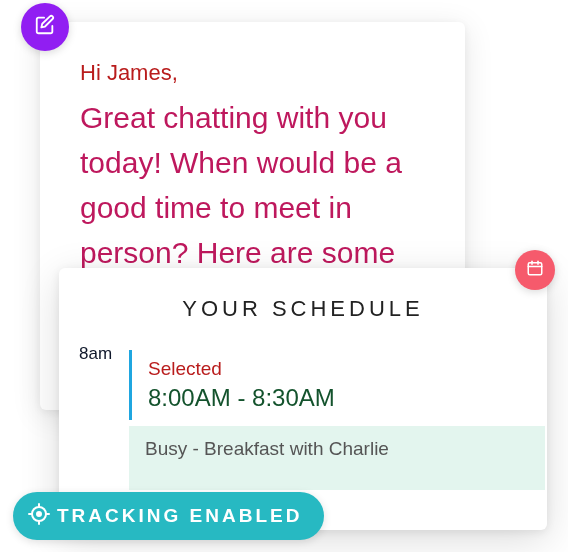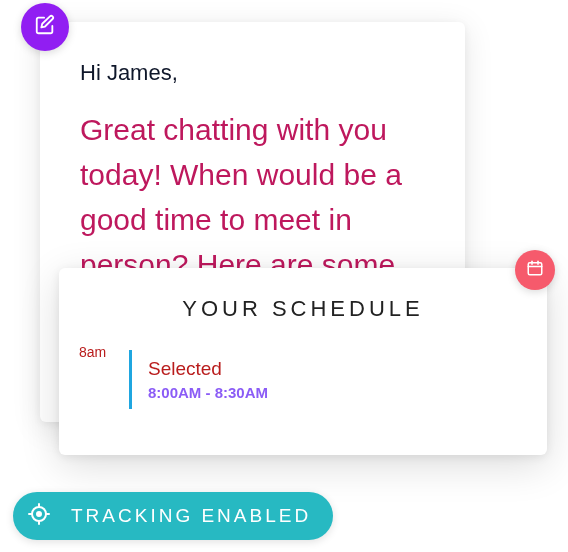--- a/index.html
+++ b/index.html
@@ -18,22 +18,22 @@
     top: 22px;
     width: 425px;
     background: #fff;
     border-radius: 6px;
     box-shadow: 0 6px 30px rgba(0,0,0,0.10), 0 2px 8px rgba(0,0,0,0.06);
     padding: 36px 40px 90px 40px;
   }
 
   .greeting {
     font-size: 22px;
-    color: #0f172a;
-    margin-bottom: 18px;
+    color: #b91c1c;
+    margin-bottom: 6px;
     line-height: 1.4;
   }
   .body-text {
     font-size: 30px;
     color: #be185d;
     line-height: 1.5;
   }
 
   .compose-badge {
     position: absolute;
@@ -74,38 +74,37 @@
 
   .schedule-body {
     position: relative;
     padding-left: 70px;
   }
 
   .time-label {
     position: absolute;
     left: 20px;
     top: -6px;
-    font-size: 14px;
-    color: #b91c1c;
+    font-size: 17px;
+    color: #0f172a;
   }
 
   .selected-block {
     border-left: 3px solid #1fa6e0;
     padding: 8px 0 8px 16px;
     margin-bottom: 6px;
   }
   .selected-title {
     font-size: 19px;
     color: #b91c1c;
     margin-bottom: 4px;
   }
   .selected-time {
-    font-size: 15px;
-    color: #8b5cf6;
-    font-weight: bold;
+    font-size: 24px;
+    color: #14532d;
   }
 
   .busy-block {
     background: #e3f5ee;
     padding: 12px 16px 30px 16px;
     margin-right: 2px;
   }
   .busy-text {
     font-size: 19px;
     color: #555;
@@ -136,22 +135,22 @@
     display: flex;
     align-items: center;
     padding: 0 22px 0 14px;
     z-index: 8;
     box-shadow: 0 2px 8px rgba(0,0,0,0.12);
   }
   .tracking-label {
     color: #fff;
     font-size: 19px;
     letter-spacing: 3px;
-    font-weight: 400;
-    margin-left: 20px;
+    font-weight: 700;
+    margin-left: 6px;
   }
 </style>
 </head>
 <body>
 
 <div class="message-card">
   <p class="greeting">Hi James,</p>
   <p class="body-text">Great chatting with you today! When would be a good time to meet in person? Here are some times that work for me:</p>
 </div>
 
@@ -167,20 +166,23 @@
 <div class="schedule-card">
   <div class="schedule-header">YOUR SCHEDULE</div>
   <div class="schedule-body">
     <div class="time-label">8am</div>
 
     <div class="selected-block">
       <div class="selected-title">Selected</div>
       <div class="selected-time">8:00AM - 8:30AM</div>
     </div>
 
+    <div class="busy-block">
+      <div class="busy-text">Busy - Breakfast with Charlie</div>
+    </div>
   </div>
 </div>
 
 <div class="calendar-badge">
   <span>
     <svg width="18" height="18" viewBox="0 0 24 24" fill="none" stroke="#fff" stroke-width="2" stroke-linecap="round" stroke-linejoin="round">
       <rect x="3" y="5" width="18" height="16" rx="2"></rect>
       <line x1="3" y1="10" x2="21" y2="10"></line>
       <line x1="8" y1="3" x2="8" y2="7"></line>
       <line x1="16" y1="3" x2="16" y2="7"></line>

